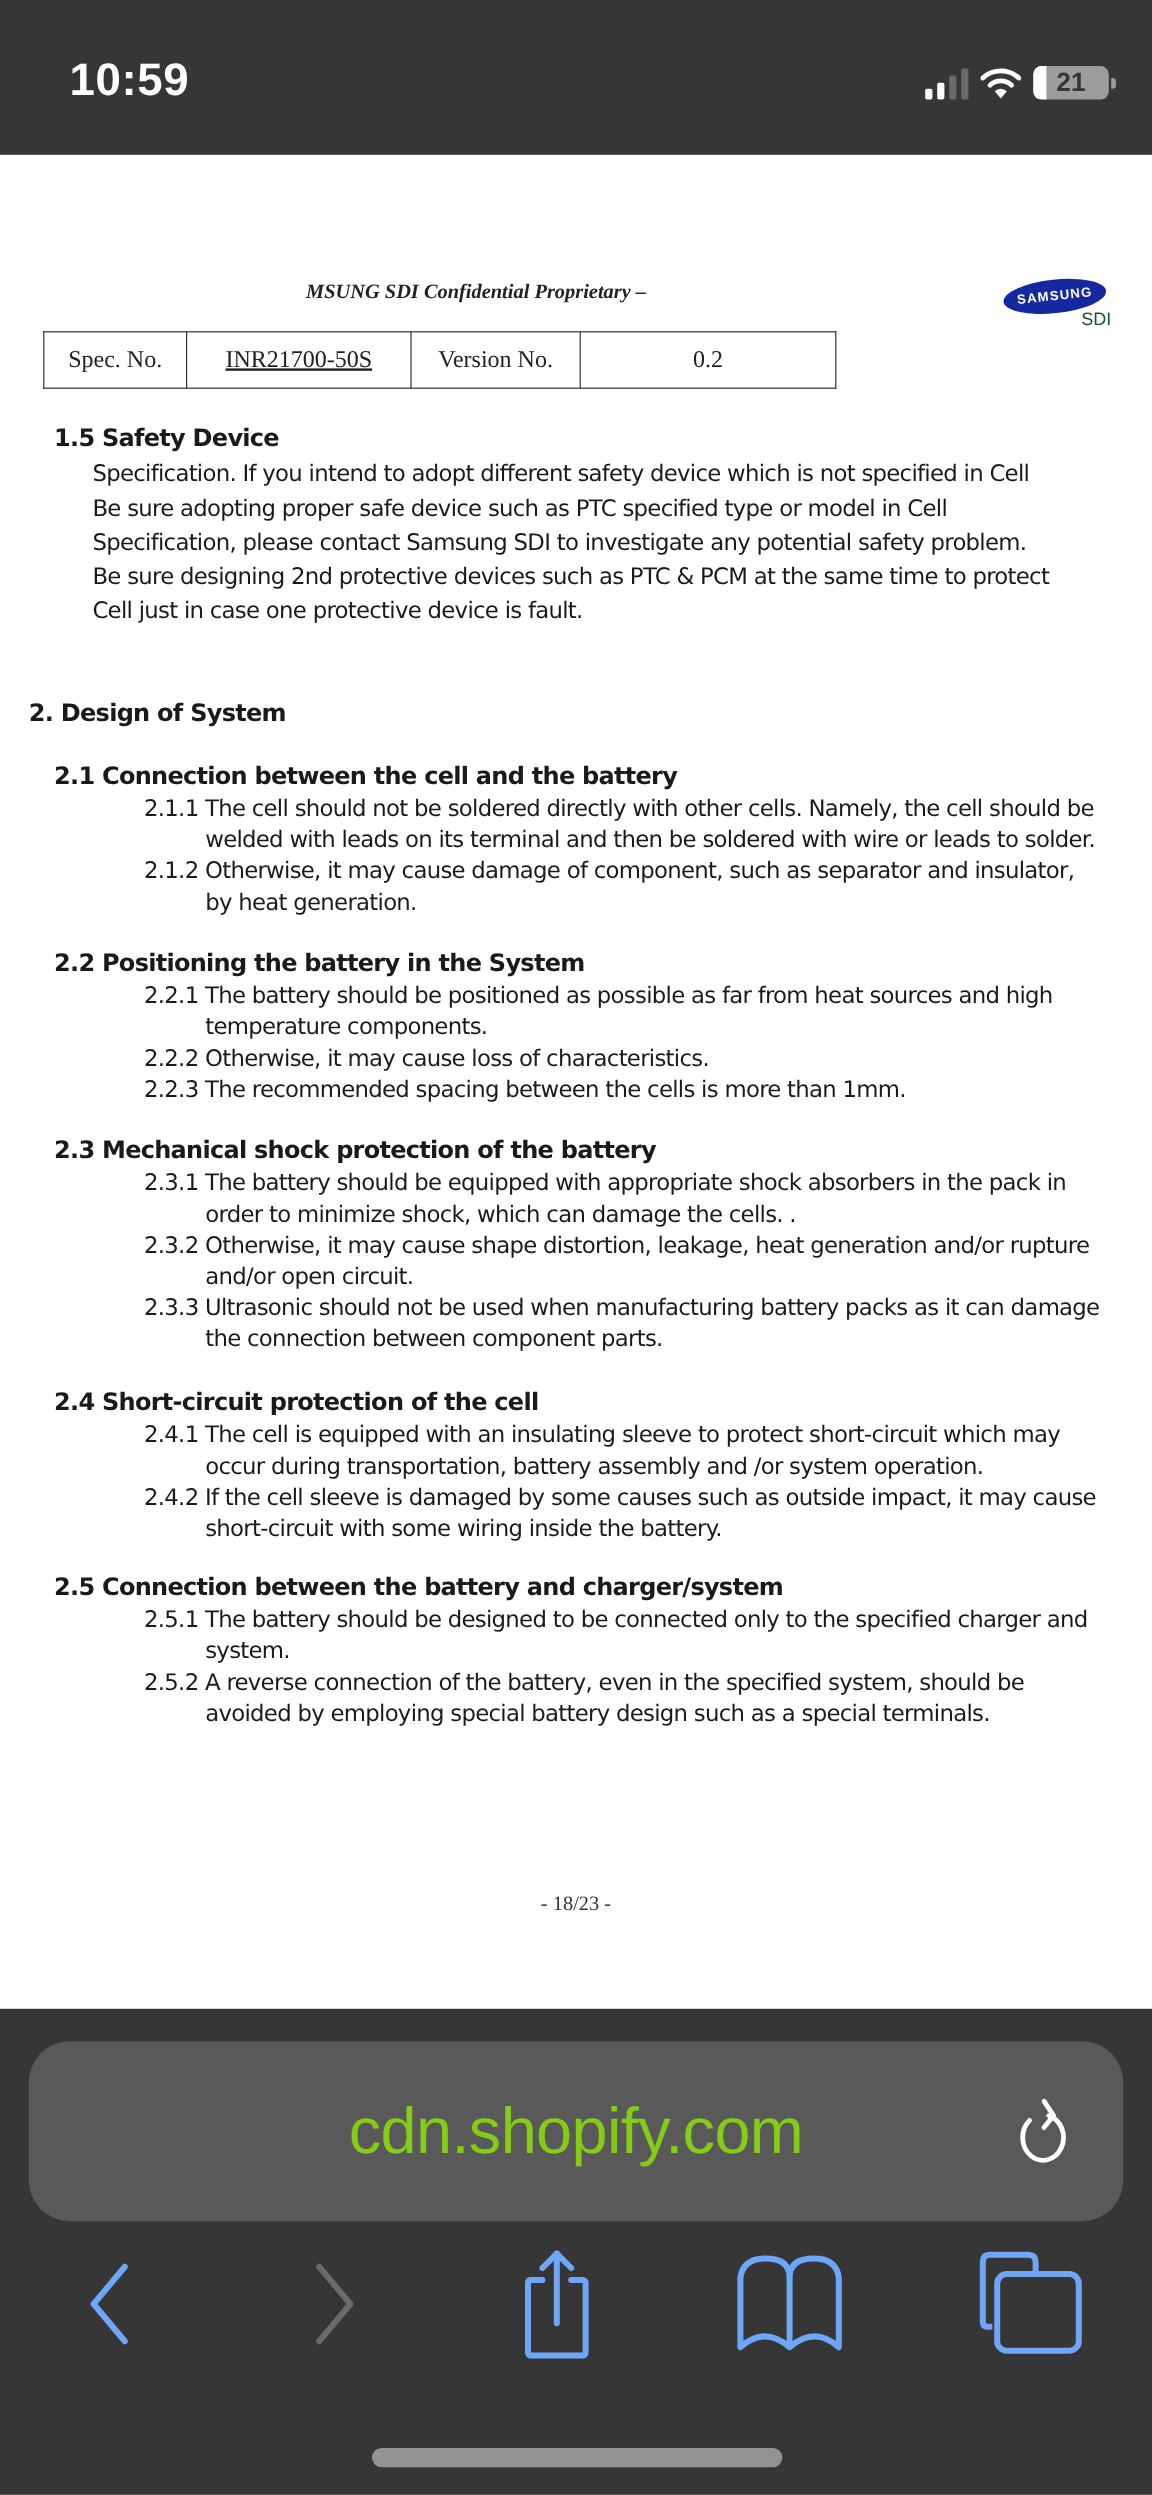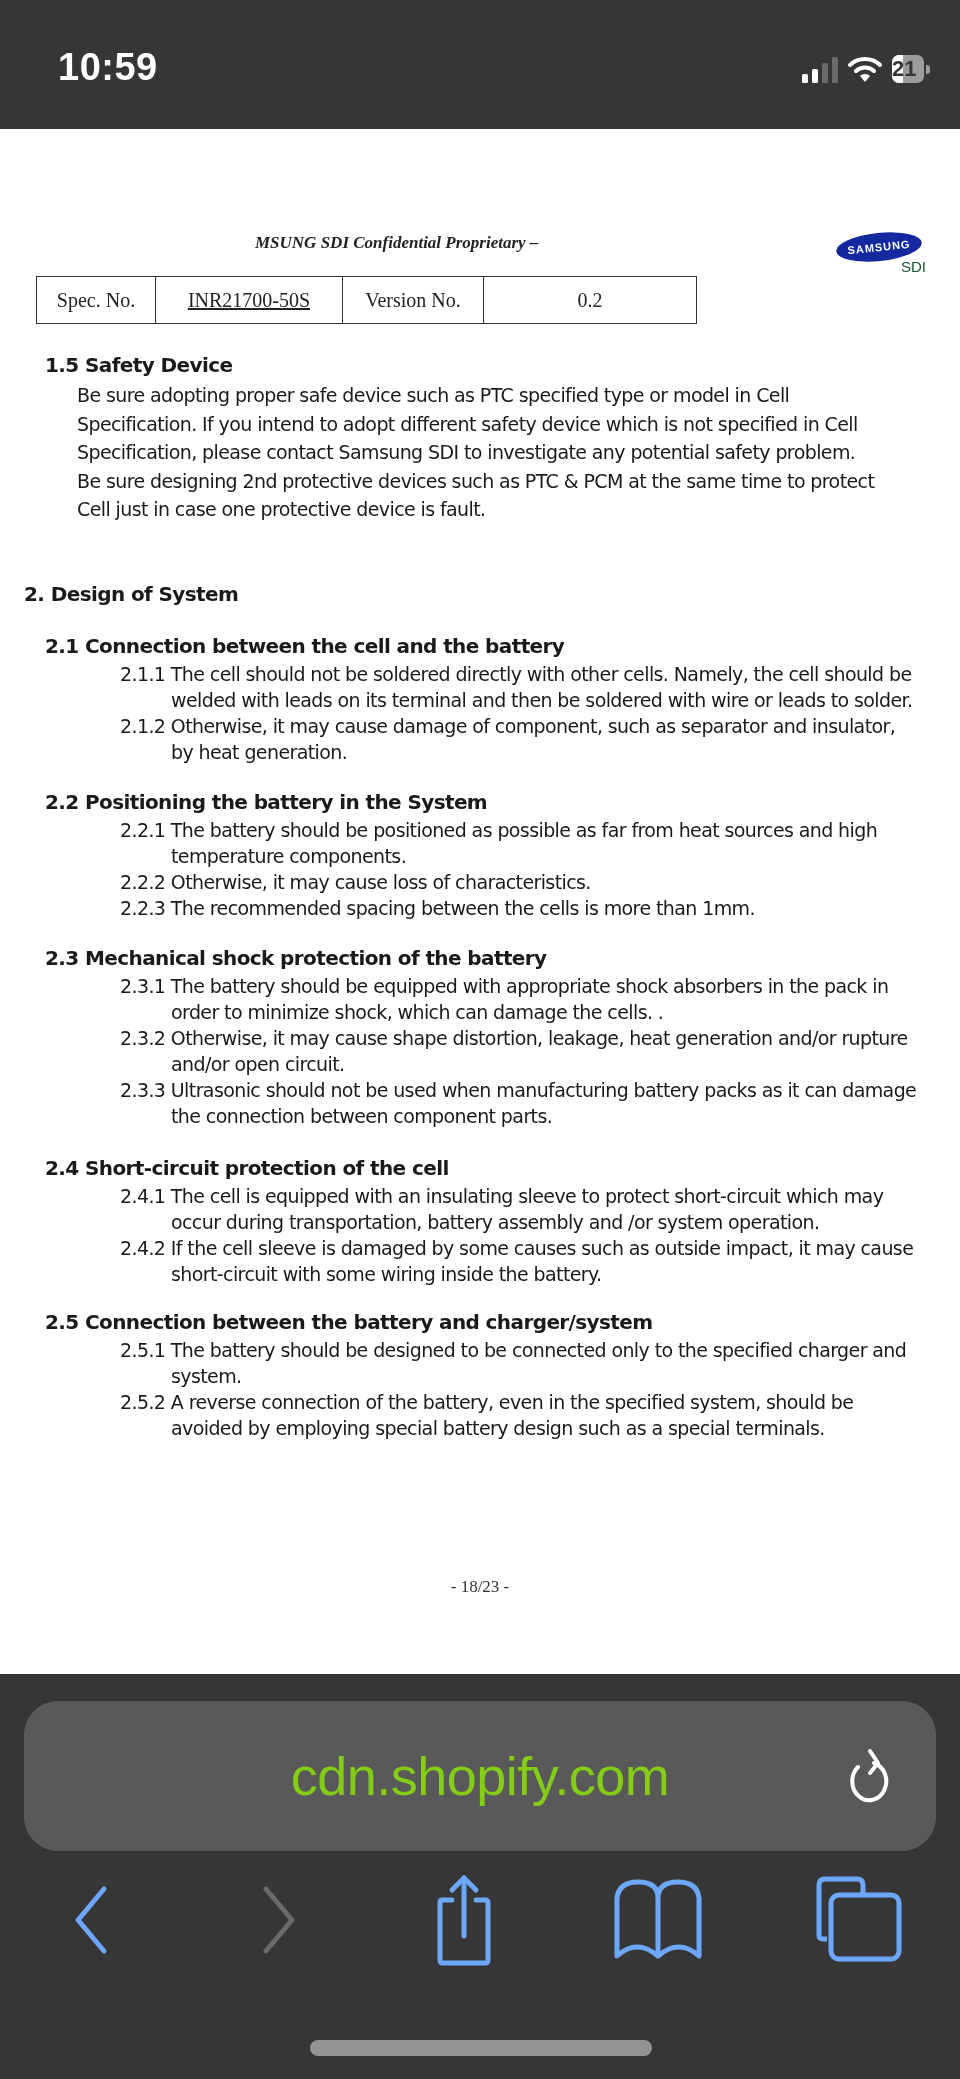--- a/index.html
+++ b/index.html
@@ -15,22 +15,22 @@
   .clock {
     position: absolute; left: 58px; top: 46px;
     color: #ffffff; font-size: 38px; font-weight: 600;
     font-family: "Liberation Sans", sans-serif; letter-spacing: 0.5px;
   }
   .status-icons { position: absolute; right: 30px; top: 52px; height: 34px; display: flex; align-items: center; gap: 10px; }
   .signal { display: flex; align-items: flex-end; gap: 4px; height: 28px; }
   .signal span { display: block; width: 6px; background: #ffffff; border-radius: 1.5px; }
   .signal span.dim { background: #6a6a6a; }
   .battery {
-    position: relative; width: 32px; height: 28px; border-radius: 7px;
-    background: #9c9c9c; display: flex; align-items: center; 
+    position: relative; width: 63px; height: 28px; border-radius: 7px;
+    background: #9c9c9c; display: flex; align-items: center; justify-content: center;
     overflow: hidden;
   }
   .battery .fill { position: absolute; left: 0; top: 0; bottom: 0; width: 11px; background: #ffffff; }
   .battery .pct { position: relative; color: #363636; font-weight: 700; font-size: 22px; font-family: "Liberation Sans", sans-serif; }
   .battery-tip { width: 4px; height: 9px; background: #9c9c9c; border-radius: 0 3px 3px 0; margin-left: -8px; }
 
   .doc-page {
     position: absolute; left: 0; top: 129px; width: 960px; height: 1545px;
     background: #ffffff; color: #1a1a1a;
   }
@@ -142,22 +142,22 @@
       <td class="c3">Version No.</td>
       <td class="c4">0.2</td>
     </tr>
   </tbody>
     </table>
 
 
   <div class="content">
     <div class="h2" style="top:224px">1.5 Safety Device</div>
     <div class="para" style="top:252px">
+      <div>Specification. If you intend to adopt different safety device which is not specified in Cell</div>
       <div>Be sure adopting proper safe device such as PTC specified type or model in Cell</div>
-      <div>Specification. If you intend to adopt different safety device which is not specified in Cell</div>
       <div>Specification, please contact Samsung SDI to investigate any potential safety problem.</div>
       <div>Be sure designing 2nd protective devices such as PTC &amp; PCM at the same time to protect</div>
       <div>Cell just in case one protective device is fault.</div>
     </div>
 
     <div class="h1" style="top:453px">2. Design of System</div>
 
     <div id="subsections">
         <div class="h2" style="top: 505px;">2.1 Connection between the cell and the battery</div>
         <div class="item" style="top: 532px;"><span>2.1.1</span><span> </span><span>The cell should not be soldered directly with other cells. Namely, the cell should be</span><span class="wrap">welded with leads on its terminal and then be soldered with wire or leads to solder.</span></div>

